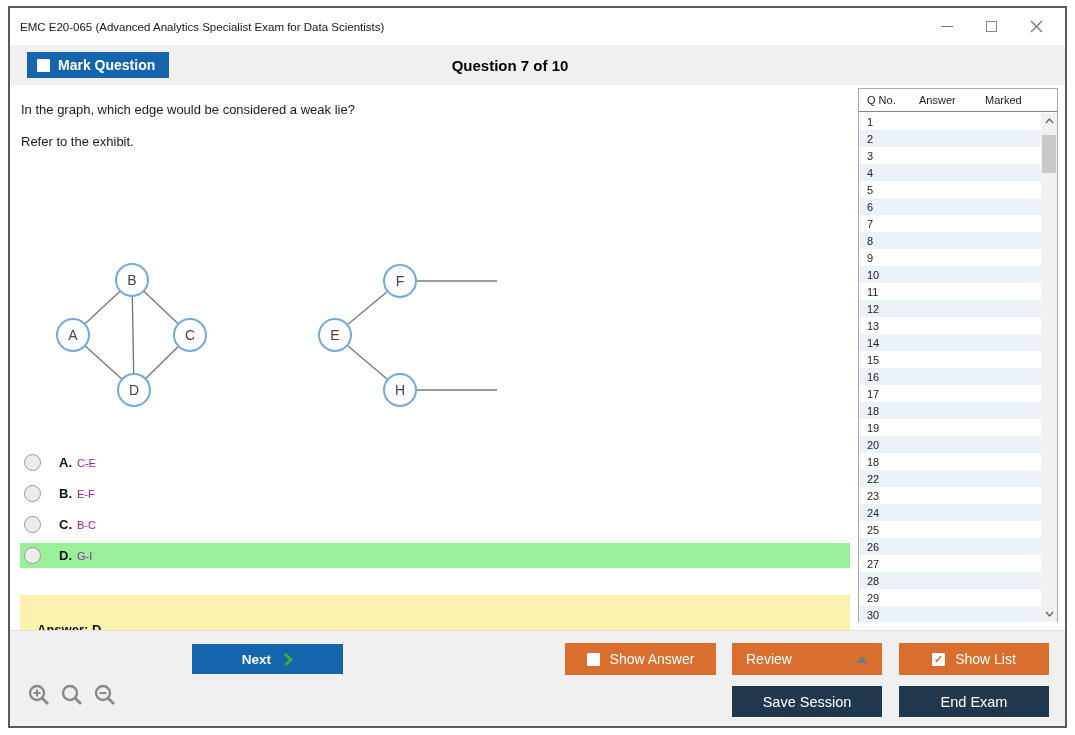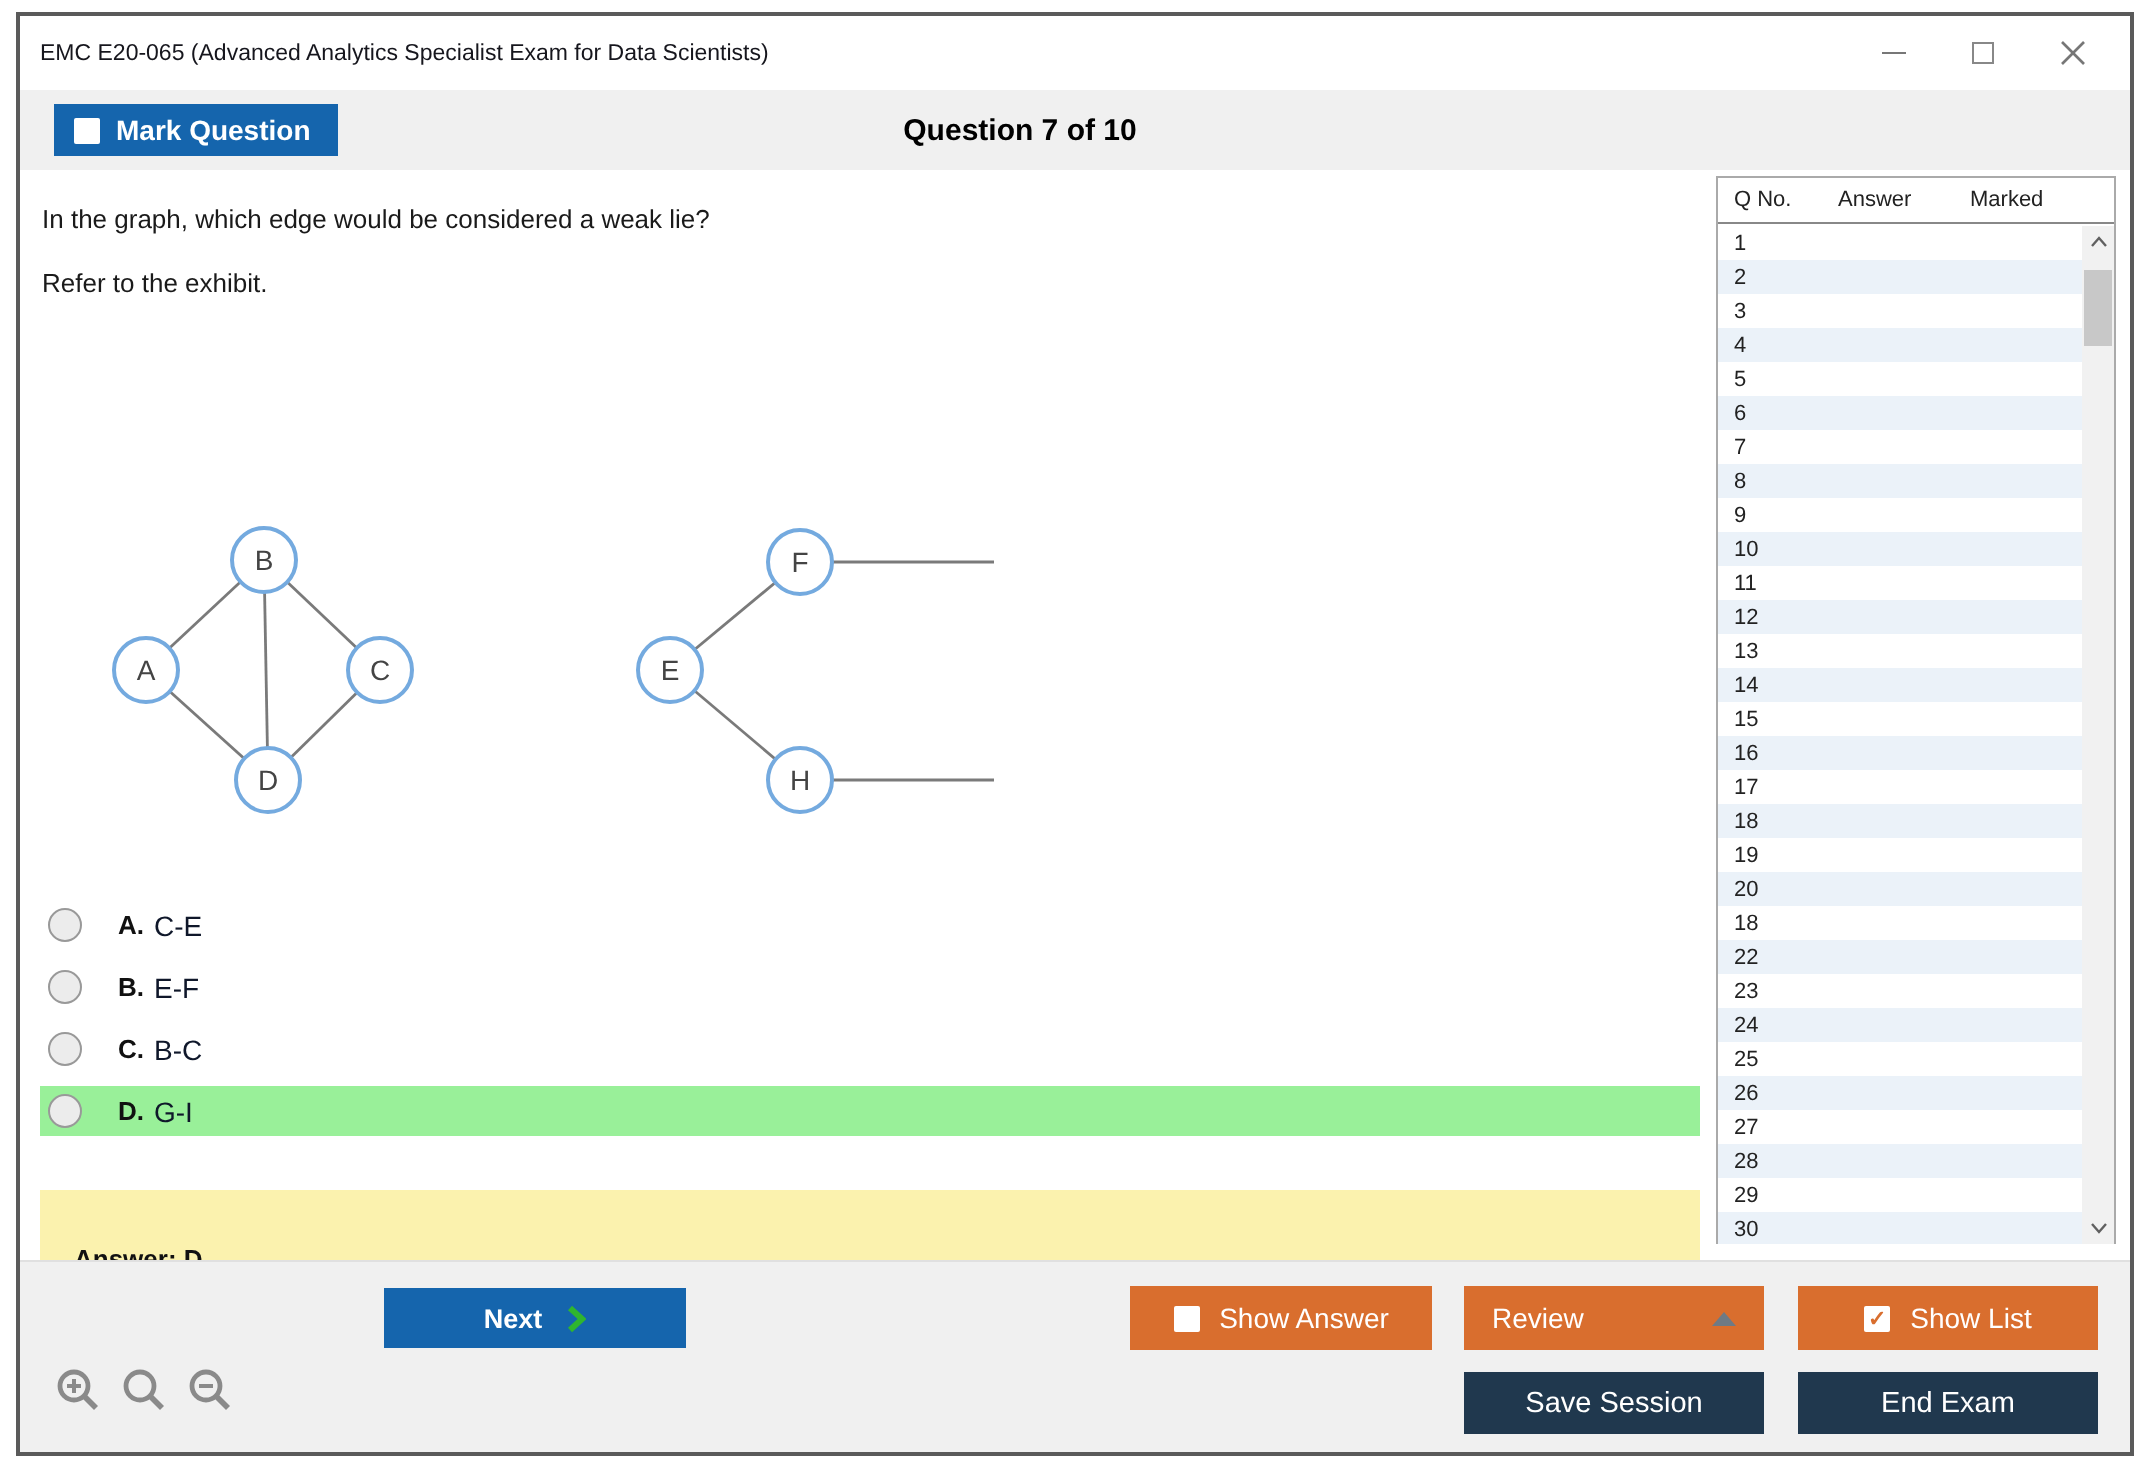--- a/index.html
+++ b/index.html
@@ -33,21 +33,21 @@
   .qtext.l1 { margin-top:17px; }
   .qtext.l2 { margin-top:17px; }
 
   .exhibit { position:absolute; left:10px; top:160px; width:490px; height:172px; }
 
   .options { position:absolute; left:10px; top:365px; width:830px; }
   .option-row { height:25px; margin-bottom:6px; display:flex; align-items:center; }
   .option-row.highlight { background:#99f099; }
   .radio { width:17px; height:17px; border-radius:50%; border:1px solid #999; background:#ececec; margin-left:4px; flex:0 0 auto; }
   .opt-letter { font-size:13px; font-weight:bold; color:#111; margin-left:18px; }
-  .opt-text { font-size:14px; color:#0f172a; margin-left:5px; }
+  .opt-text { font-size:11px; color:#a21caf; margin-left:5px; }
 
   .answerbox { position:absolute; left:10px; top:510px; width:830px; height:94px; background:#fbf2ae; }
   .ans-line { font-size:13px; font-weight:bold; color:#111; margin-left:17px; }
   .ans-line.a1 { padding-top:27px; }
   .ans-line.a2 { padding-top:14px; }
 
   
   .qlist { position:absolute; left:848px; top:80px; width:200px; height:534px;
            border:1px solid #aaa; background:#fff; }
   .qlist-header { height:23px; border-bottom:1px solid #888; display:flex; align-items:center;

